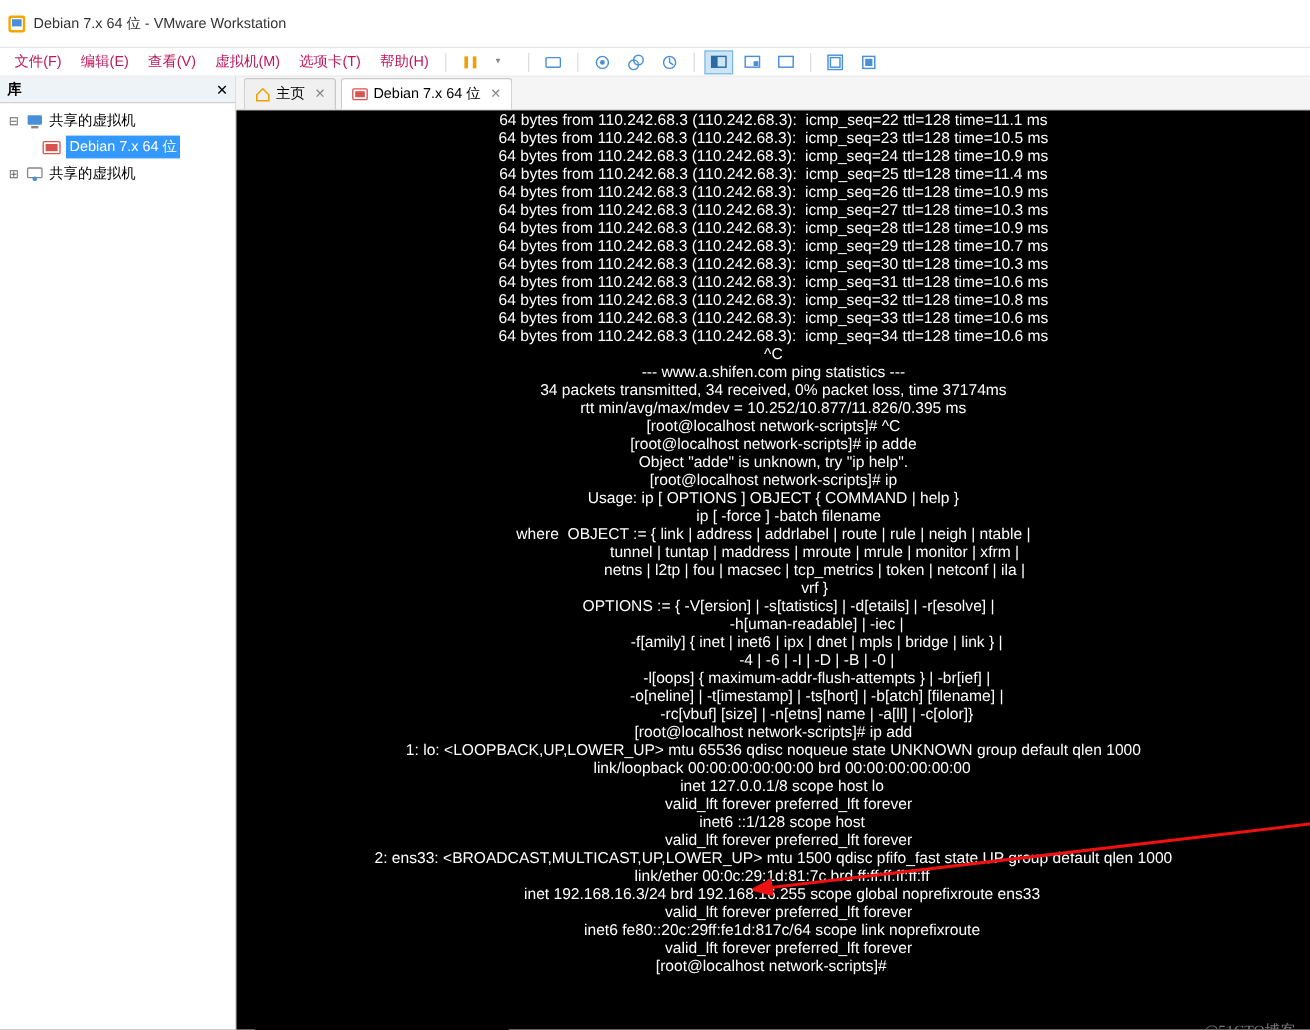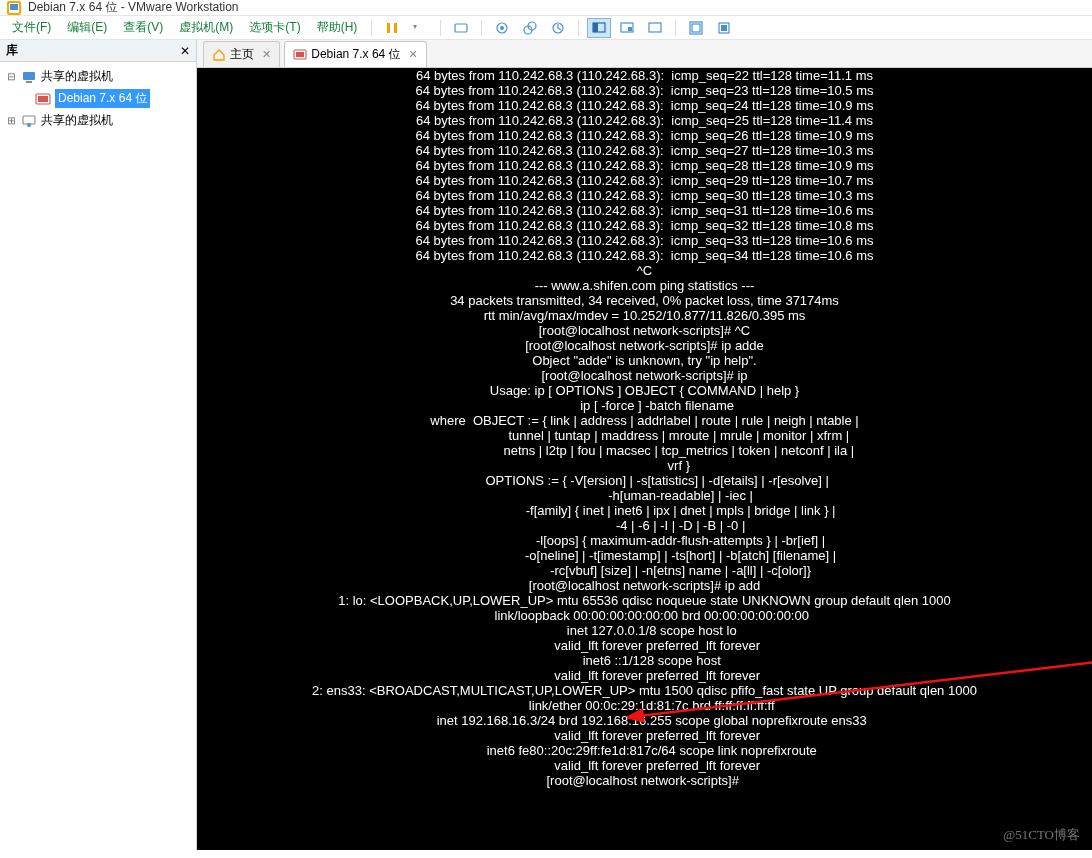--- a/index.html
+++ b/index.html
@@ -1,21 +1,21 @@
 <!DOCTYPE html>
 <html><head>
 <meta charset="utf-8">
 <style>
 * { margin: 0; padding: 0; box-sizing: border-box; font-family: "Microsoft YaHei", "Segoe UI", Tahoma, sans-serif; }
 body { background: #fff; width: 1092px; height: 858px; overflow: hidden; font-size: 12px; }
-.titlebar { height: 16px; background: #fff; display: flex; align-items: center; padding: 0 6px; border-bottom: 1px solid #e5e5e5; }
+.titlebar { height: 40px; background: #fff; display: flex; align-items: center; padding: 0 6px; border-bottom: 1px solid #e5e5e5; }
 .titlebar .app-icon { width: 16px; height: 16px; margin-right: 6px; display: inline-flex; }
 .titlebar .title { font-size: 12px; color: #333; }
 .menubar { height: 24px; background: #fff; display: flex; align-items: center; padding: 0 4px; border-bottom: 1px solid #e5e5e5; }
-.menubar .menu-item { padding: 2px 8px; font-size: 12px; color: #15803d; cursor: pointer; }
+.menubar .menu-item { padding: 2px 8px; font-size: 12px; color: #be185d; cursor: pointer; }
 .menubar .sep { width: 1px; height: 16px; background: #ddd; margin: 0 6px; }
 .menubar .tb-btn { width: 24px; height: 20px; margin: 0 2px; display: inline-flex; align-items: center; justify-content: center; cursor: pointer; color:#555; }
 .menubar .tb-btn svg { width: 14px; height: 14px; }
 .menubar .tb-btn.active { background:#cde6f7; border:1px solid #7fb7e0; }
 .main { display: flex; height: calc(858px - 48px); }
 .sidebar { width: 197px; border-right: 1px solid #d0d0d0; display: flex; flex-direction: column; background:#fff;}
 .side-header { height: 22px; background: #eef3f8; border-bottom: 1px solid #d0d0d0; display: flex; align-items: center; justify-content: space-between; padding: 0 6px; font-size: 12px; font-weight: bold; }
 .side-header .close { cursor: pointer; font-weight: normal; }
 .searchbox { margin: 6px; display: flex; align-items: center; border: 1px solid #c9c9c9; border-radius: 2px; padding: 3px 4px; }
 .searchbox .mag { width: 14px; height: 14px; margin-right: 4px; color:#888;}

